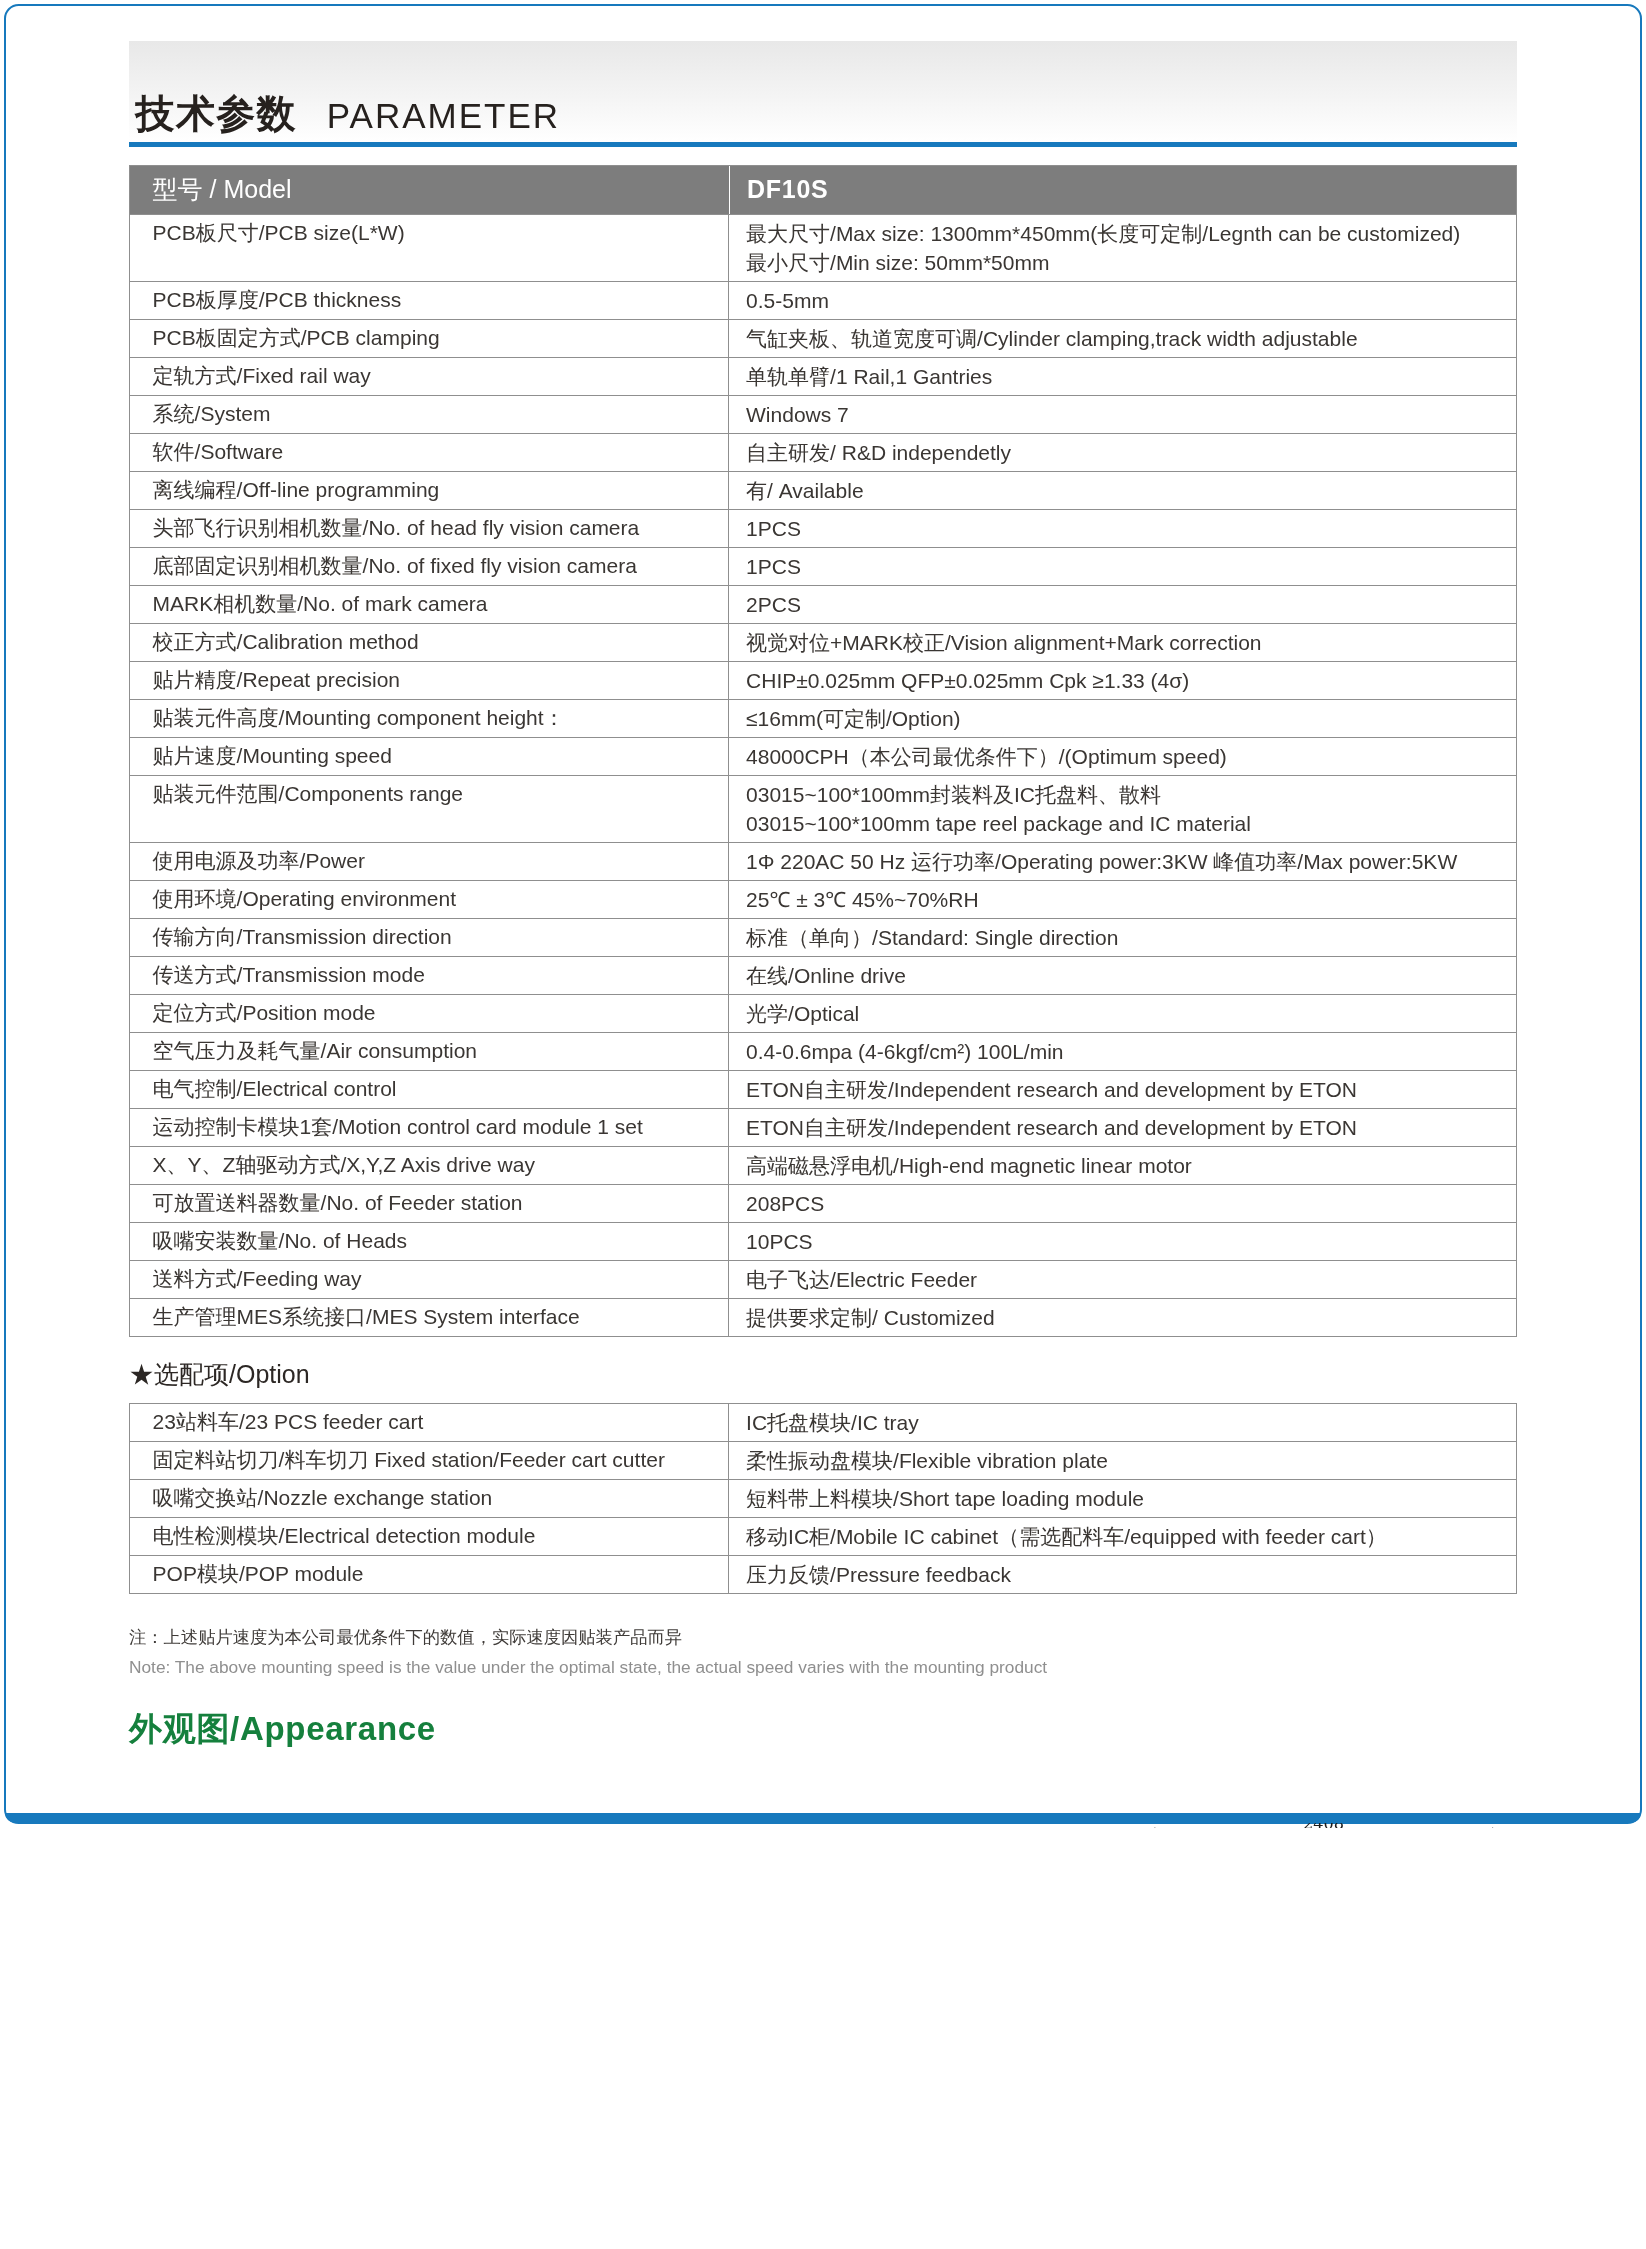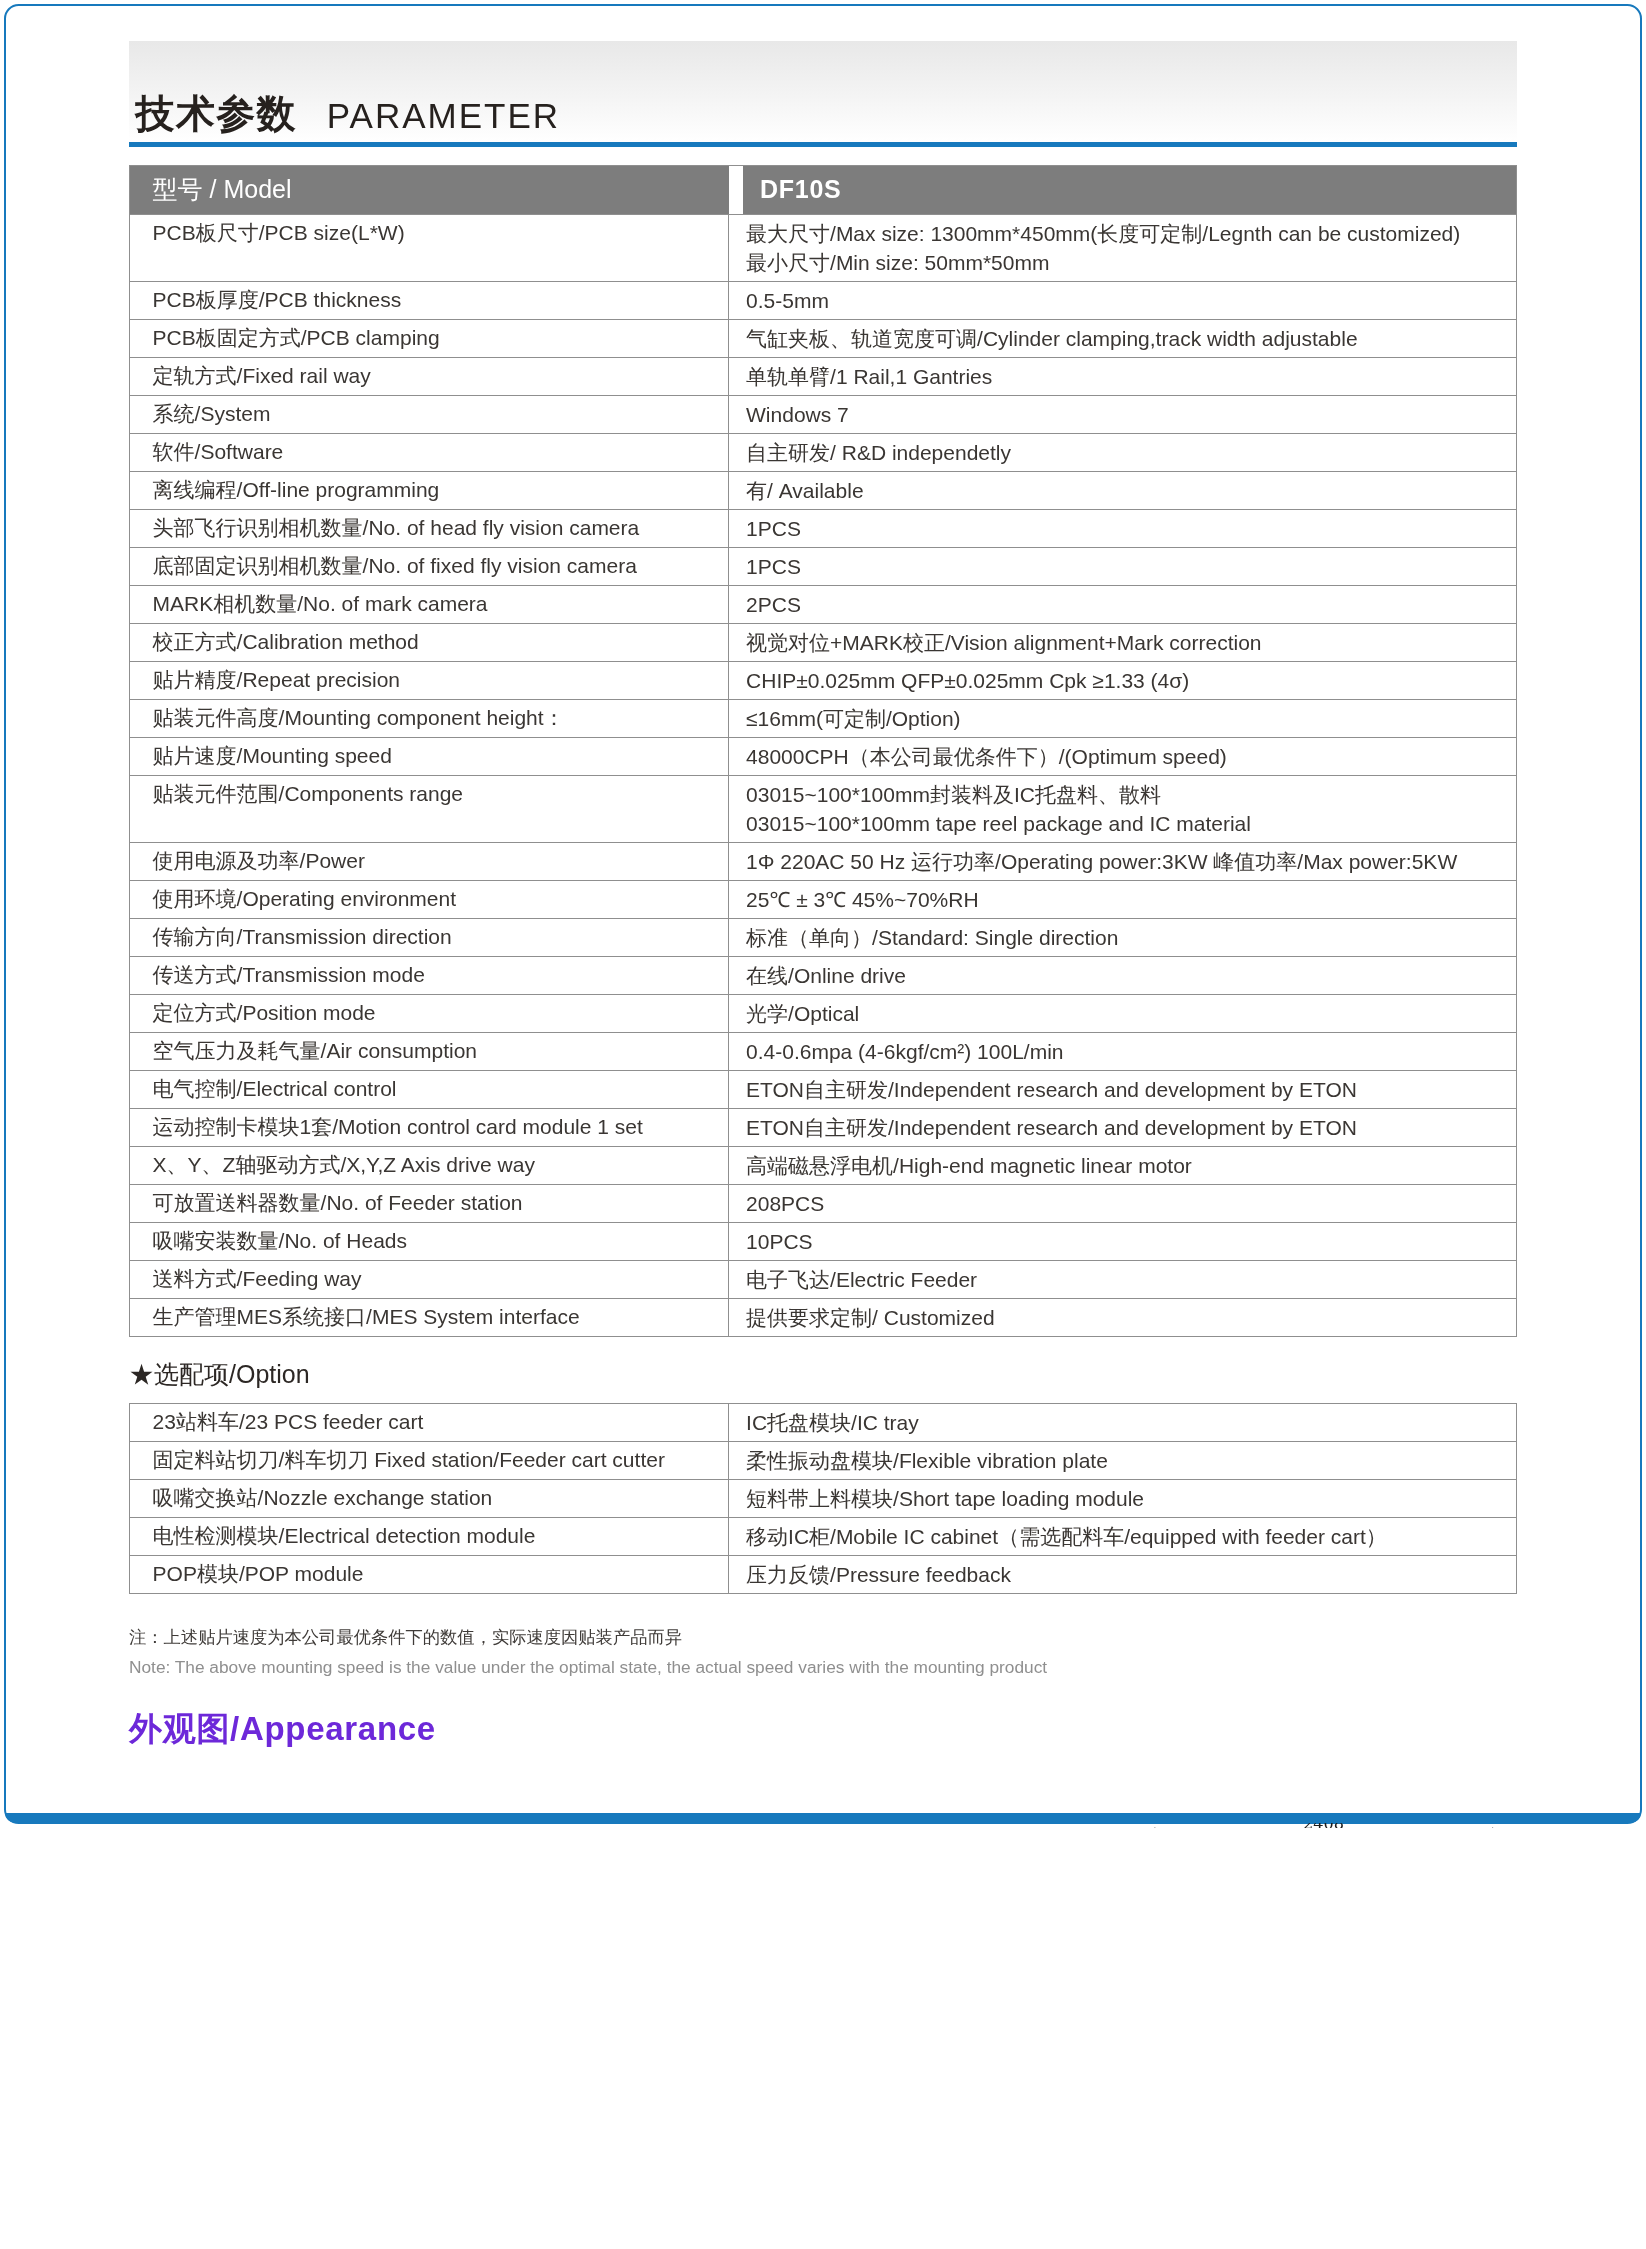--- a/index.html
+++ b/index.html
@@ -11,42 +11,42 @@
   .content{position:absolute;left:129px;top:0;width:1388px;}
 
   .headband{margin-top:41px;height:101px;
             background:linear-gradient(180deg,#e8e8e8 0%,#f4f4f4 55%,#ffffff 100%);
             display:flex;align-items:flex-end;padding:0 0 9.3px 6.6px;box-sizing:border-box;}
   .title-zh{font-size:39px;font-weight:bold;color:#26211e;letter-spacing:1.3px;line-height:1;}
   .title-en{font-size:35px;color:#26211e;margin-left:30px;letter-spacing:2px;line-height:1;}
   .blueline{height:5.3px;background:#1779bd;}
 
   .tbl{margin-top:17.3px;border:1.3px solid #8f8f8f;background:#fff;}
-  .thead{display:flex;gap:14px;background:#ffffff;}
+  .thead{display:flex;gap:1px;background:#ffffff;}
   .th{background:#7d7d7d;color:#ffffff;font-size:25px;display:flex;align-items:center;height:48px;box-sizing:border-box;}
   .th.left{width:43.2%;padding-left:22.6px;}
   .th.right{flex:1;padding-left:17.3px;font-weight:bold;letter-spacing:0.7px;}
 
   .tr{display:flex;border-top:1.3px solid #8f8f8f;}
   .td{box-sizing:border-box;}
   .td.label{width:43.2%;border-right:1.3px solid #8f8f8f;padding:4px 12px 4px 22.6px;
             display:flex;font-size:21px;color:#3a3633;min-height:37px;}
   .td.value{flex:1;padding:4px 12px 4px 17.3px;display:flex;flex-direction:column;
             justify-content:center;font-size:21px;color:#3a3633;min-height:37px;line-height:29px;}
   .td.value span:empty{display:none;}
 
   .optlabel{margin-top:21px;font-size:25px;color:#2c2724;}
   .opttbl{margin-top:12px;border:1.3px solid #8f8f8f;background:#fff;}
   .opttbl .tr:first-child{border-top:none;}
 
   .note{margin-top:31px;}
   .note-zh{font-size:17.3px;color:#3f3b38;}
   .note-en{font-size:17.3px;color:#8f8f8f;margin-top:8px;}
 
-  .app-title{margin-top:29px;font-size:33px;font-weight:bold;color:#6d28d9;letter-spacing:0.7px;}
+  .app-title{margin-top:29px;font-size:33px;font-weight:bold;color:#15803d;letter-spacing:0.7px;}
 
   .drawings{margin-top:33px;display:flex;align-items:flex-end;gap:17.3px;}
   .drawings svg{display:block;}
   .dimtxt{font-family:"DejaVu Serif",serif;font-size:26px;fill:#1c1c1c;}
 </style>
 </head>
 <body>
 
 <div class="page">
   <div class="frame"></div>

